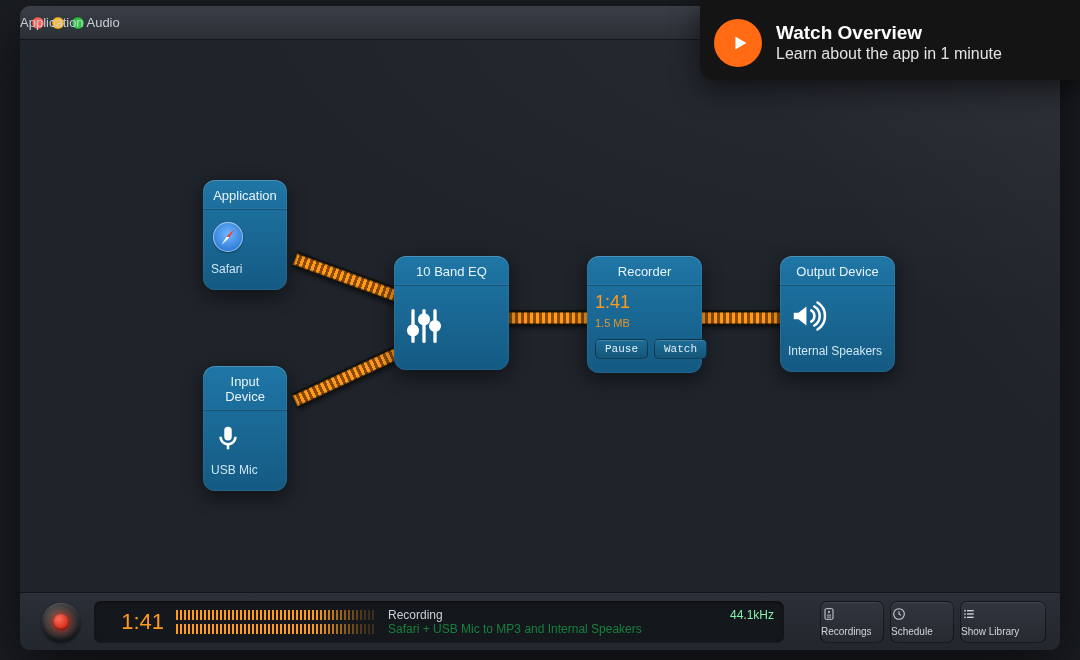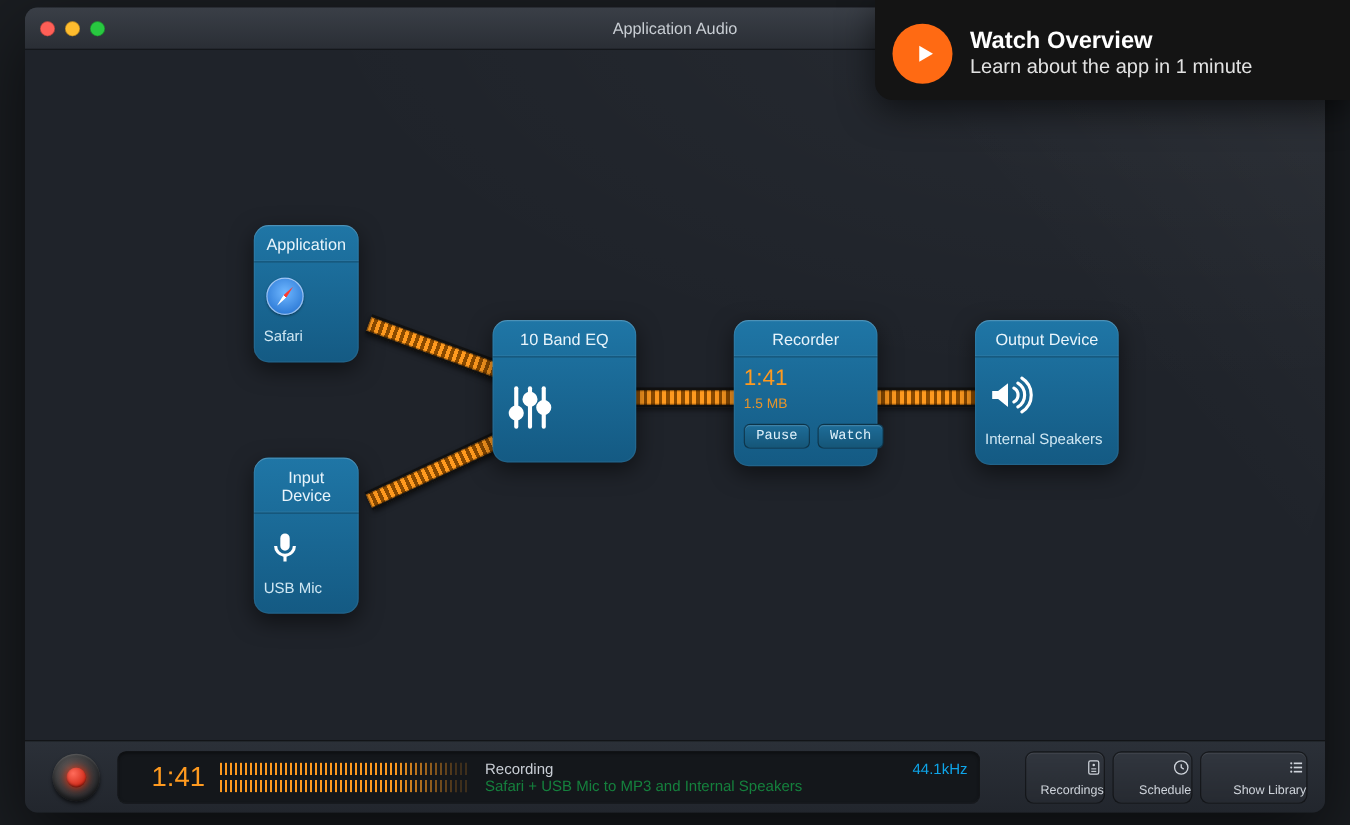--- a/index.html
+++ b/index.html
@@ -30,21 +30,21 @@
     background: linear-gradient(180deg, #3a3f47 0%, #2a2e35 100%);
     border-bottom: 1px solid #14171b;
     position: relative;
   }
   .traffic { display:flex; gap:8px; }
   .tl { width:12px; height:12px; border-radius:50%; }
   .tl.red { background:#ff5f57; box-shadow: inset 0 0 0 0.5px rgba(0,0,0,0.3);}
   .tl.yellow { background:#febc2e; box-shadow: inset 0 0 0 0.5px rgba(0,0,0,0.3);}
   .tl.green { background:#28c840; box-shadow: inset 0 0 0 0.5px rgba(0,0,0,0.3);}
   .title {
-    position:absolute; left:0; right:0; text-align:center;
+    position:absolute; left:0; right:0; text-align:left;
     color:#c8cdd3; font-size:13px; font-weight:400;
     pointer-events:none;
   }
   .canvas {
     flex:1;
     position:relative;
     background: radial-gradient(ellipse 140% 120% at 90% -10%, rgba(255,255,255,0.04), transparent 50%),
                 #1f232a;
     overflow:hidden;
   }
@@ -169,30 +169,30 @@
     position:absolute; inset:0;
     background: repeating-linear-gradient(90deg, rgba(255,154,31,0.18) 0 2px, transparent 2px 4px);
   }
   .meter-row { position:relative; }
   .status-text {
     flex:1;
     display:flex; flex-direction:column;
     font-size:12px;
   }
   .status-text .line1 { color:#c9ced5; display:flex; justify-content:space-between;}
-  .status-text .line1 .rate { color:#0ea5e9; }
+  .status-text .line1 .rate { color:#86efac; }
   .status-text .line2 { color:#15803d; font-size:12px; }
   .actions { display:flex; gap:6px; margin-left:auto; }
   .actbtn {
     width:64px; height:42px;
     background: linear-gradient(180deg,#31363e,#262a31);
     border-radius:7px;
     border:1px solid rgba(0,0,0,0.5);
     box-shadow: inset 0 1px 0 rgba(255,255,255,0.08);
-    display:flex; flex-direction:column; align-items:flex-end; justify-content:center;
+    display:flex; flex-direction:column; align-items:flex-start; justify-content:center;
     gap:2px;
     color:#cfd4db; font-size:10px;
     cursor:pointer;
   }
   .actbtn.wide { width:86px; }
   .actbtn svg { width:16px; height:16px; }
   
   .overlay {
     position:absolute;
     right:0; top:0;

